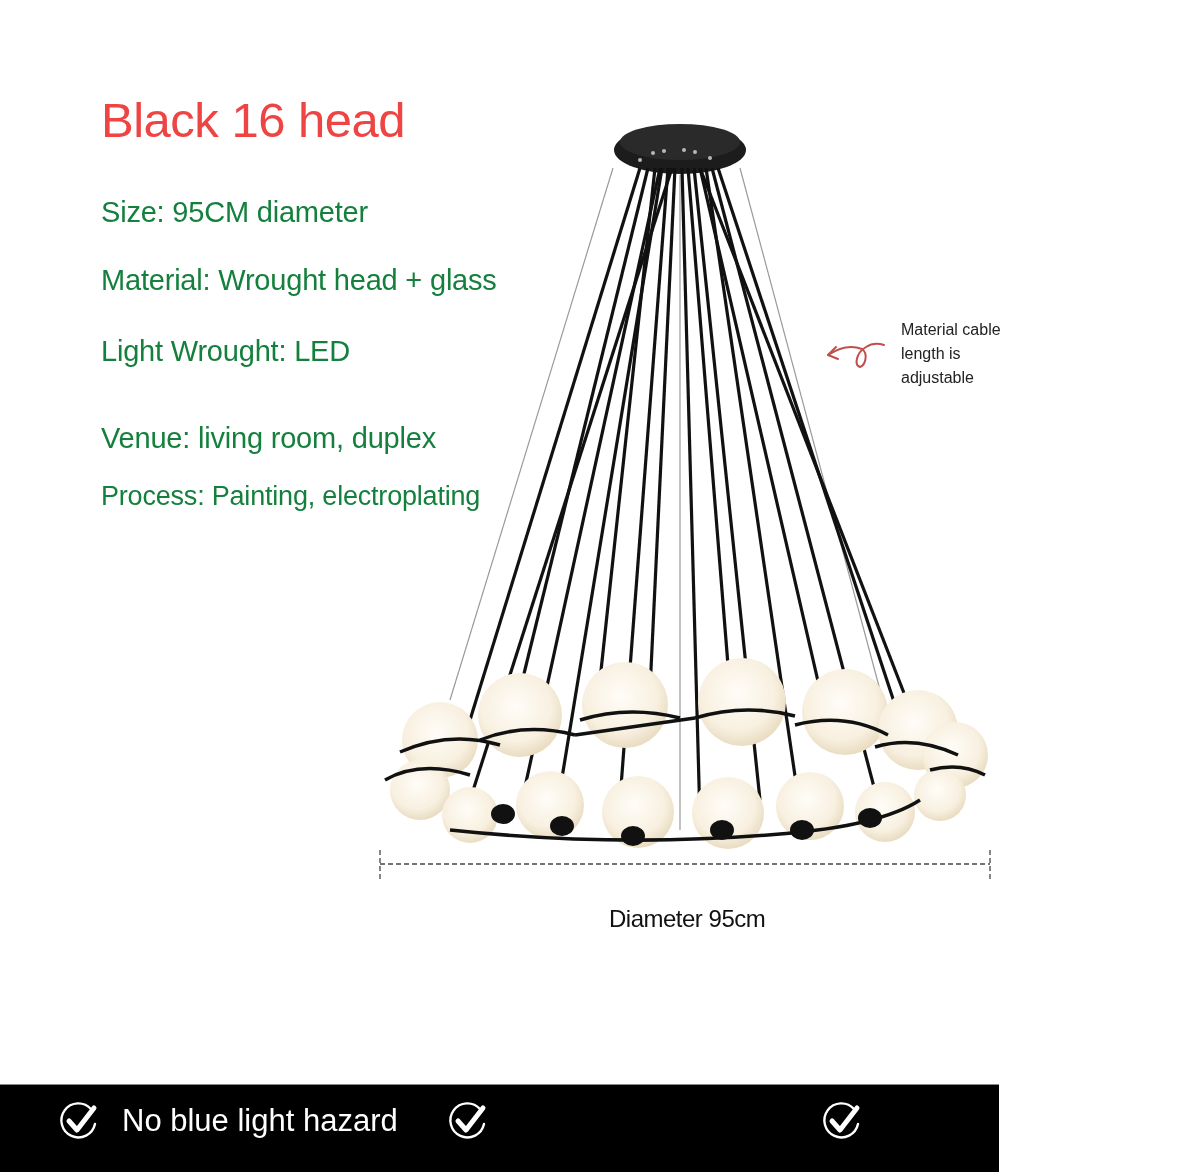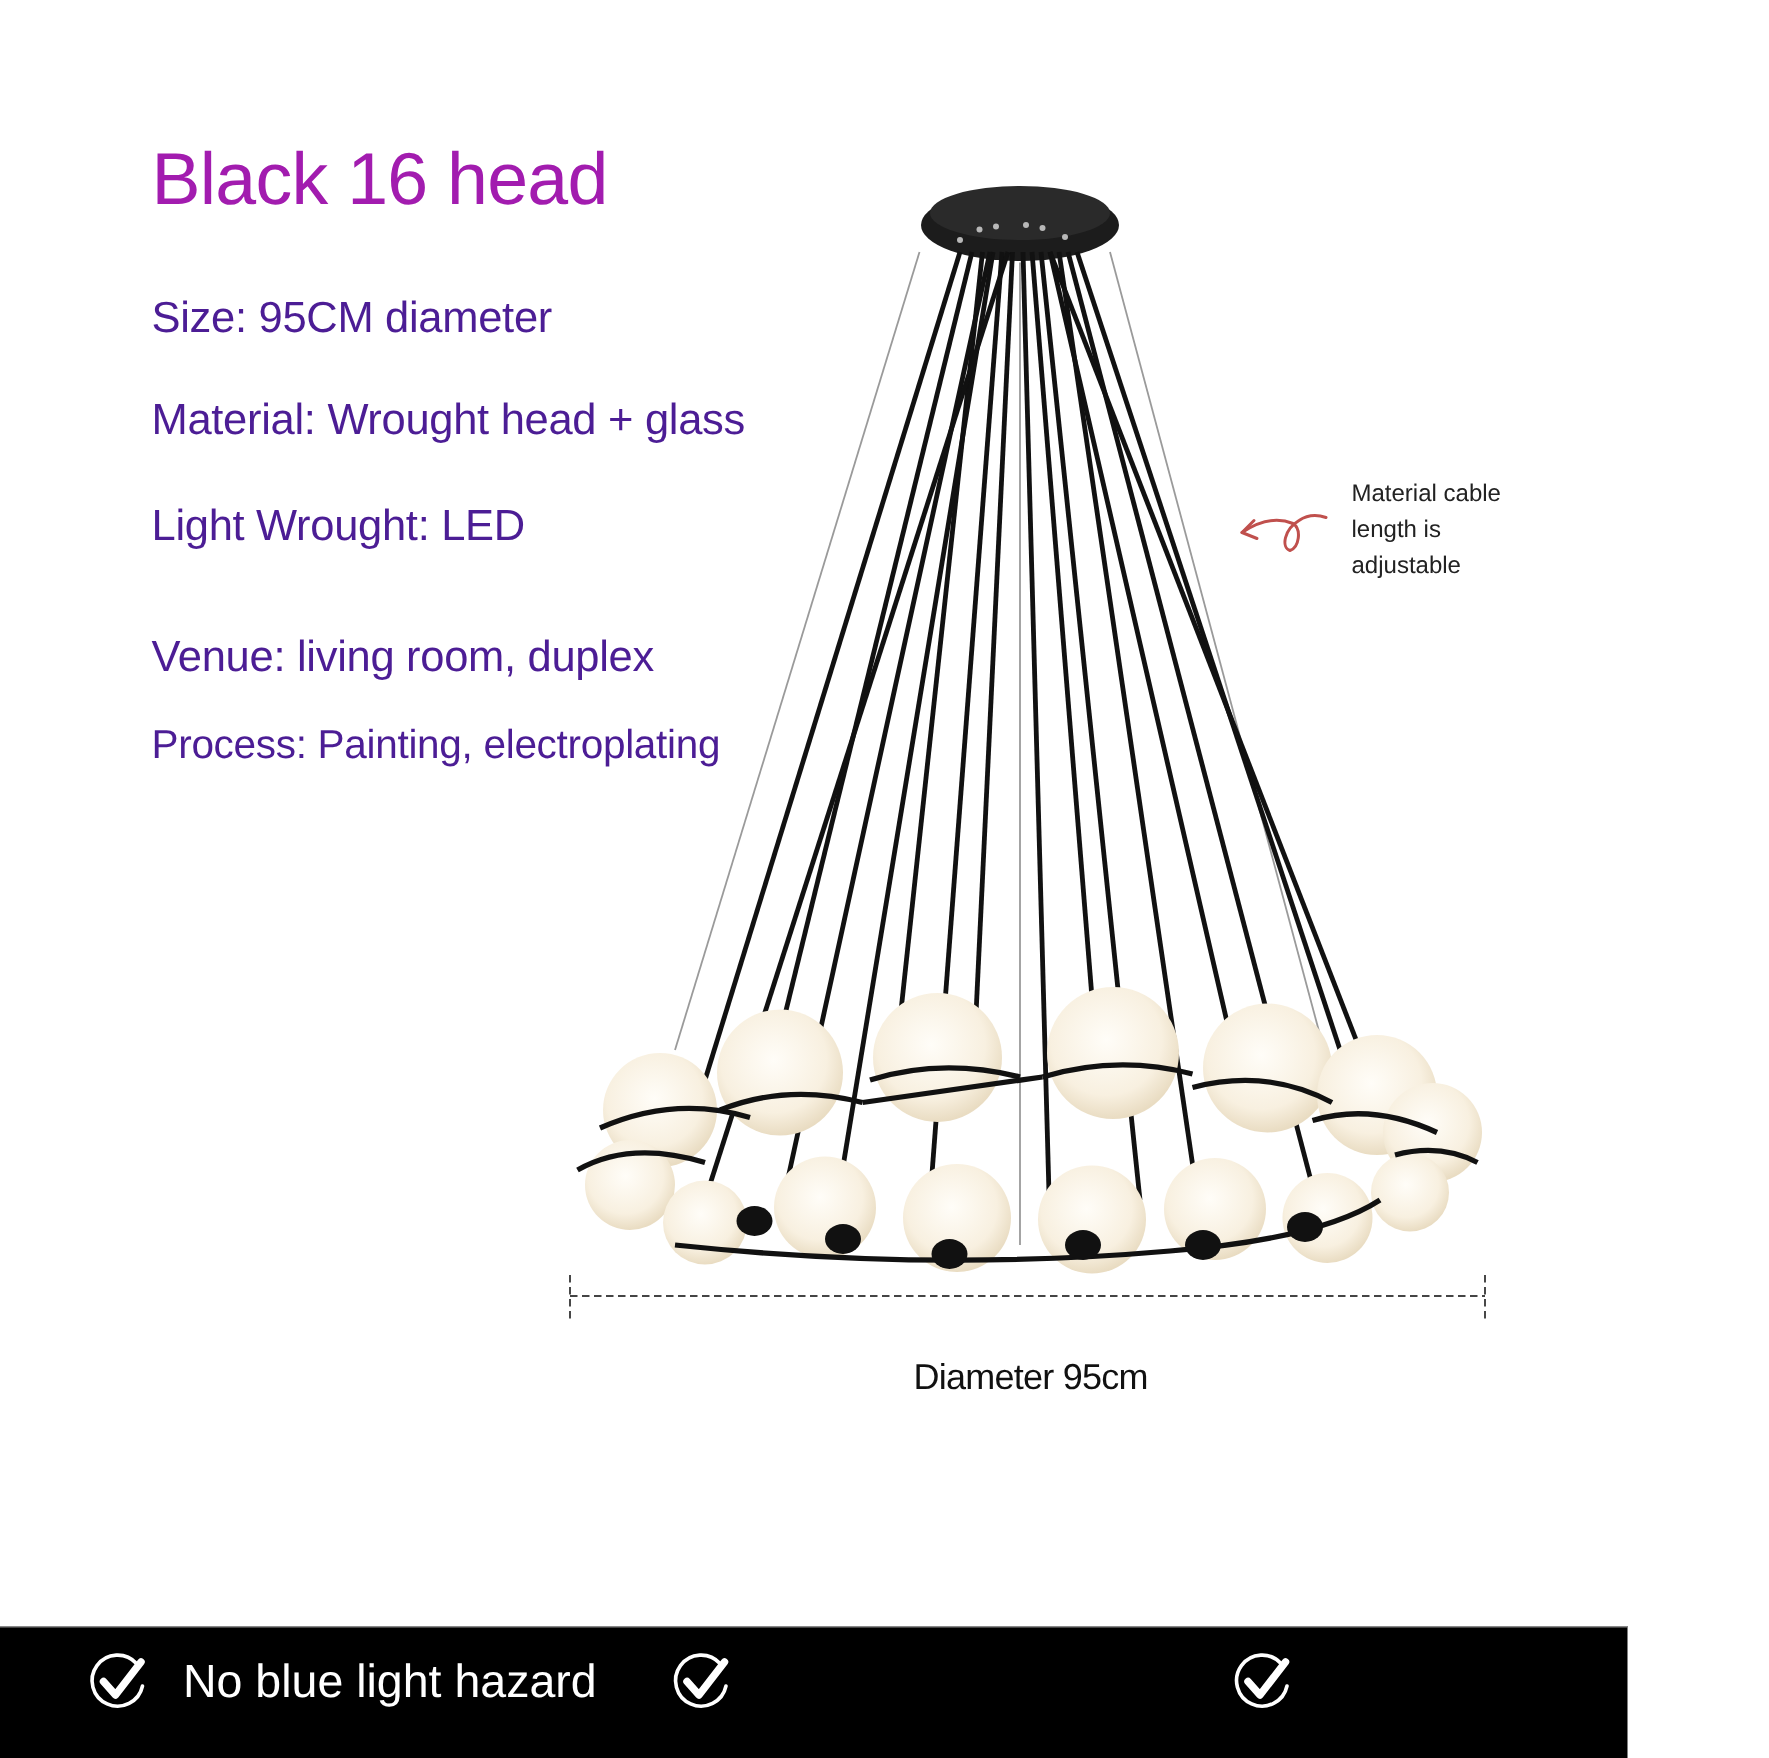--- a/index.html
+++ b/index.html
@@ -5,40 +5,40 @@
     html, body { margin: 0; padding: 0; }
     body {
       width: 1179px; height: 1172px; position: relative; overflow: hidden;
       background: #ffffff;
       font-family: "Liberation Sans", "DejaVu Sans", sans-serif;
       color: #111111;
     }
     .title {
       position: absolute; left: 101px; top: 92px;
       font-size: 49px; font-weight: 400; letter-spacing: -0.5px;
-      color: #a21caf; white-space: nowrap;
+      color: #ef4444; white-space: nowrap;
     }
     .spec {
-      position: absolute; left: 101px; font-size: 29px; color: #4c1d95;
+      position: absolute; left: 101px; font-size: 29px; color: #15803d;
       white-space: nowrap; letter-spacing: -0.2px;
     }
     .spec.small { font-size: 27px; text-align: right; }
     .note {
       position: absolute; left: 901px; top: 318px;
       font-size: 16px; line-height: 24px; color: #222; white-space: pre-line;
     }
     .arrow { position: absolute; left: 822px; top: 333px; }
     .chandelier { position: absolute; left: 360px; top: 110px; }
     .dim-line { position: absolute; left: 378px; top: 848px; }
     .dim-label {
       position: absolute; left: 609px; top: 905px;
       font-size: 24px; color: #111; white-space: nowrap; letter-spacing: -0.5px;
     }
     .footer {
-      position: absolute; left: 0; top: 1084px; width: 1085px; height: 88px;
+      position: absolute; left: 0; top: 1084px; width: 999px; height: 88px;
       background: #000000; border-top: 1px solid #888;
     }
     .badge { position: absolute; display: flex; align-items: center; color: #fff; white-space: nowrap; }
     .badge svg { flex: 0 0 auto; }
     .badge .lbl { margin-left: 22px; }
     .b1 { left: 58px; top: 15px; font-size: 31px; }
     .b2 { left: 447px; top: 15px; font-size: 23px; }
     .b3 { left: 821px; top: 15px; font-size: 31px; }
   </style>
 </head>

